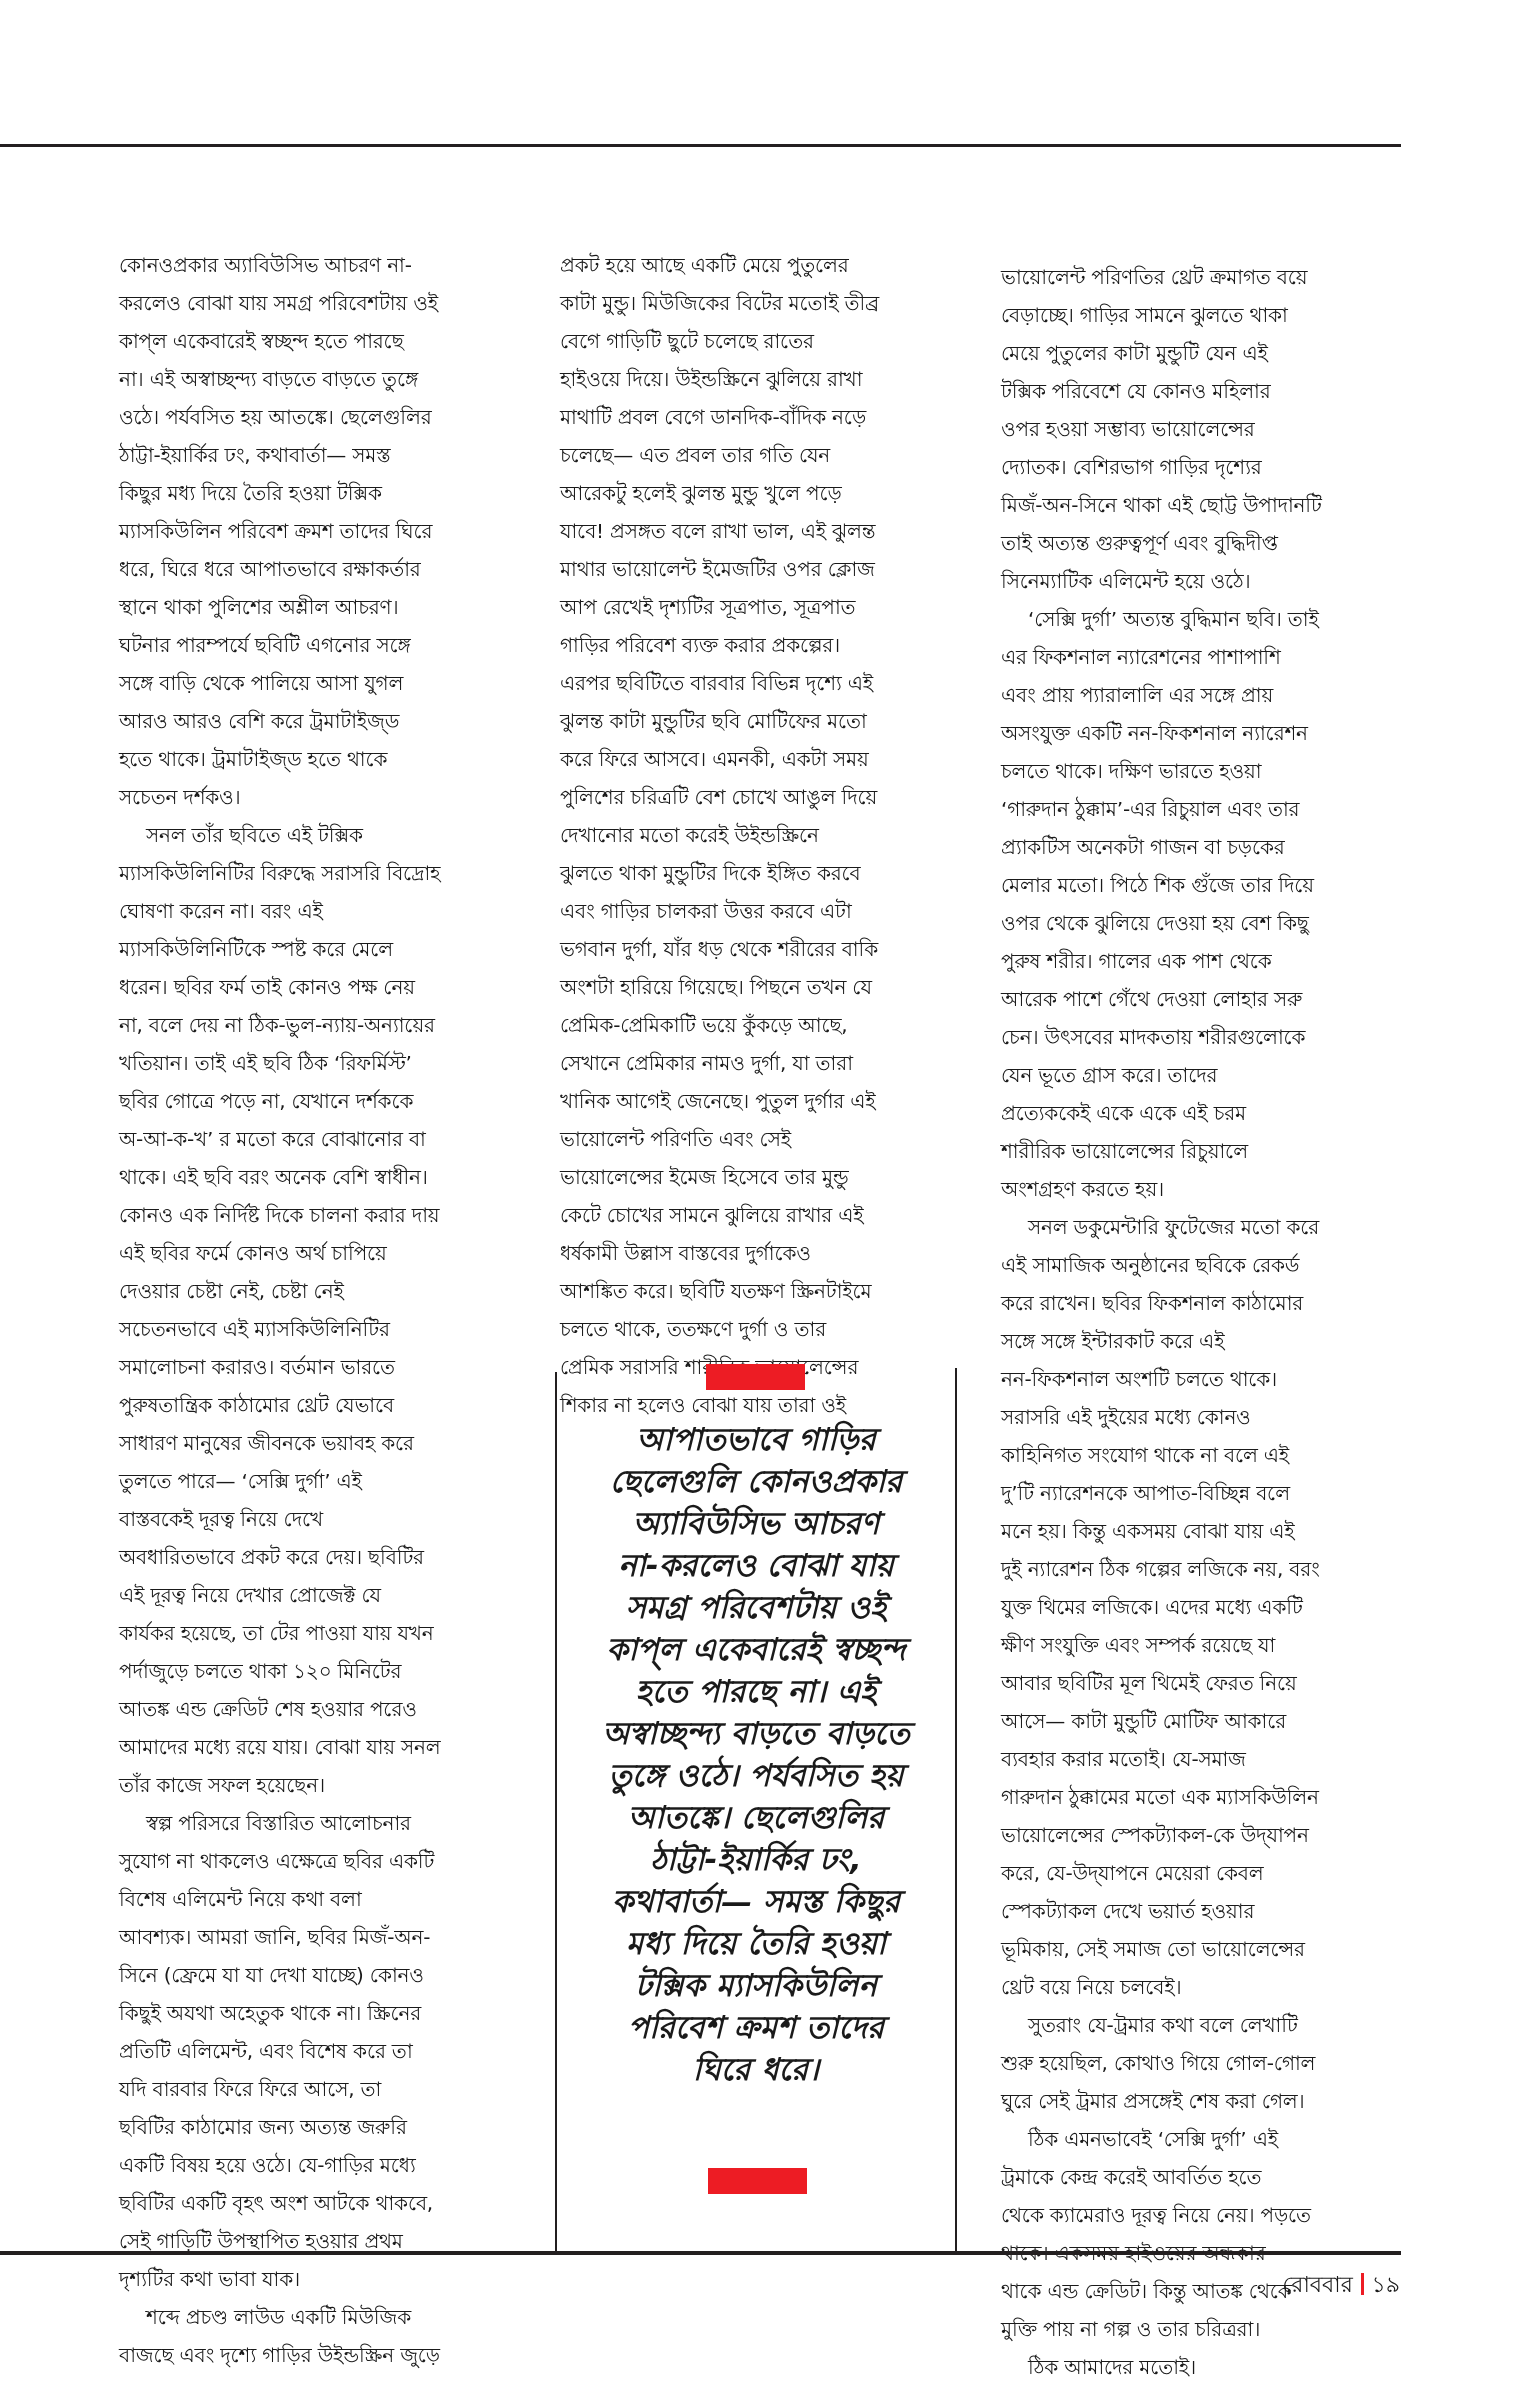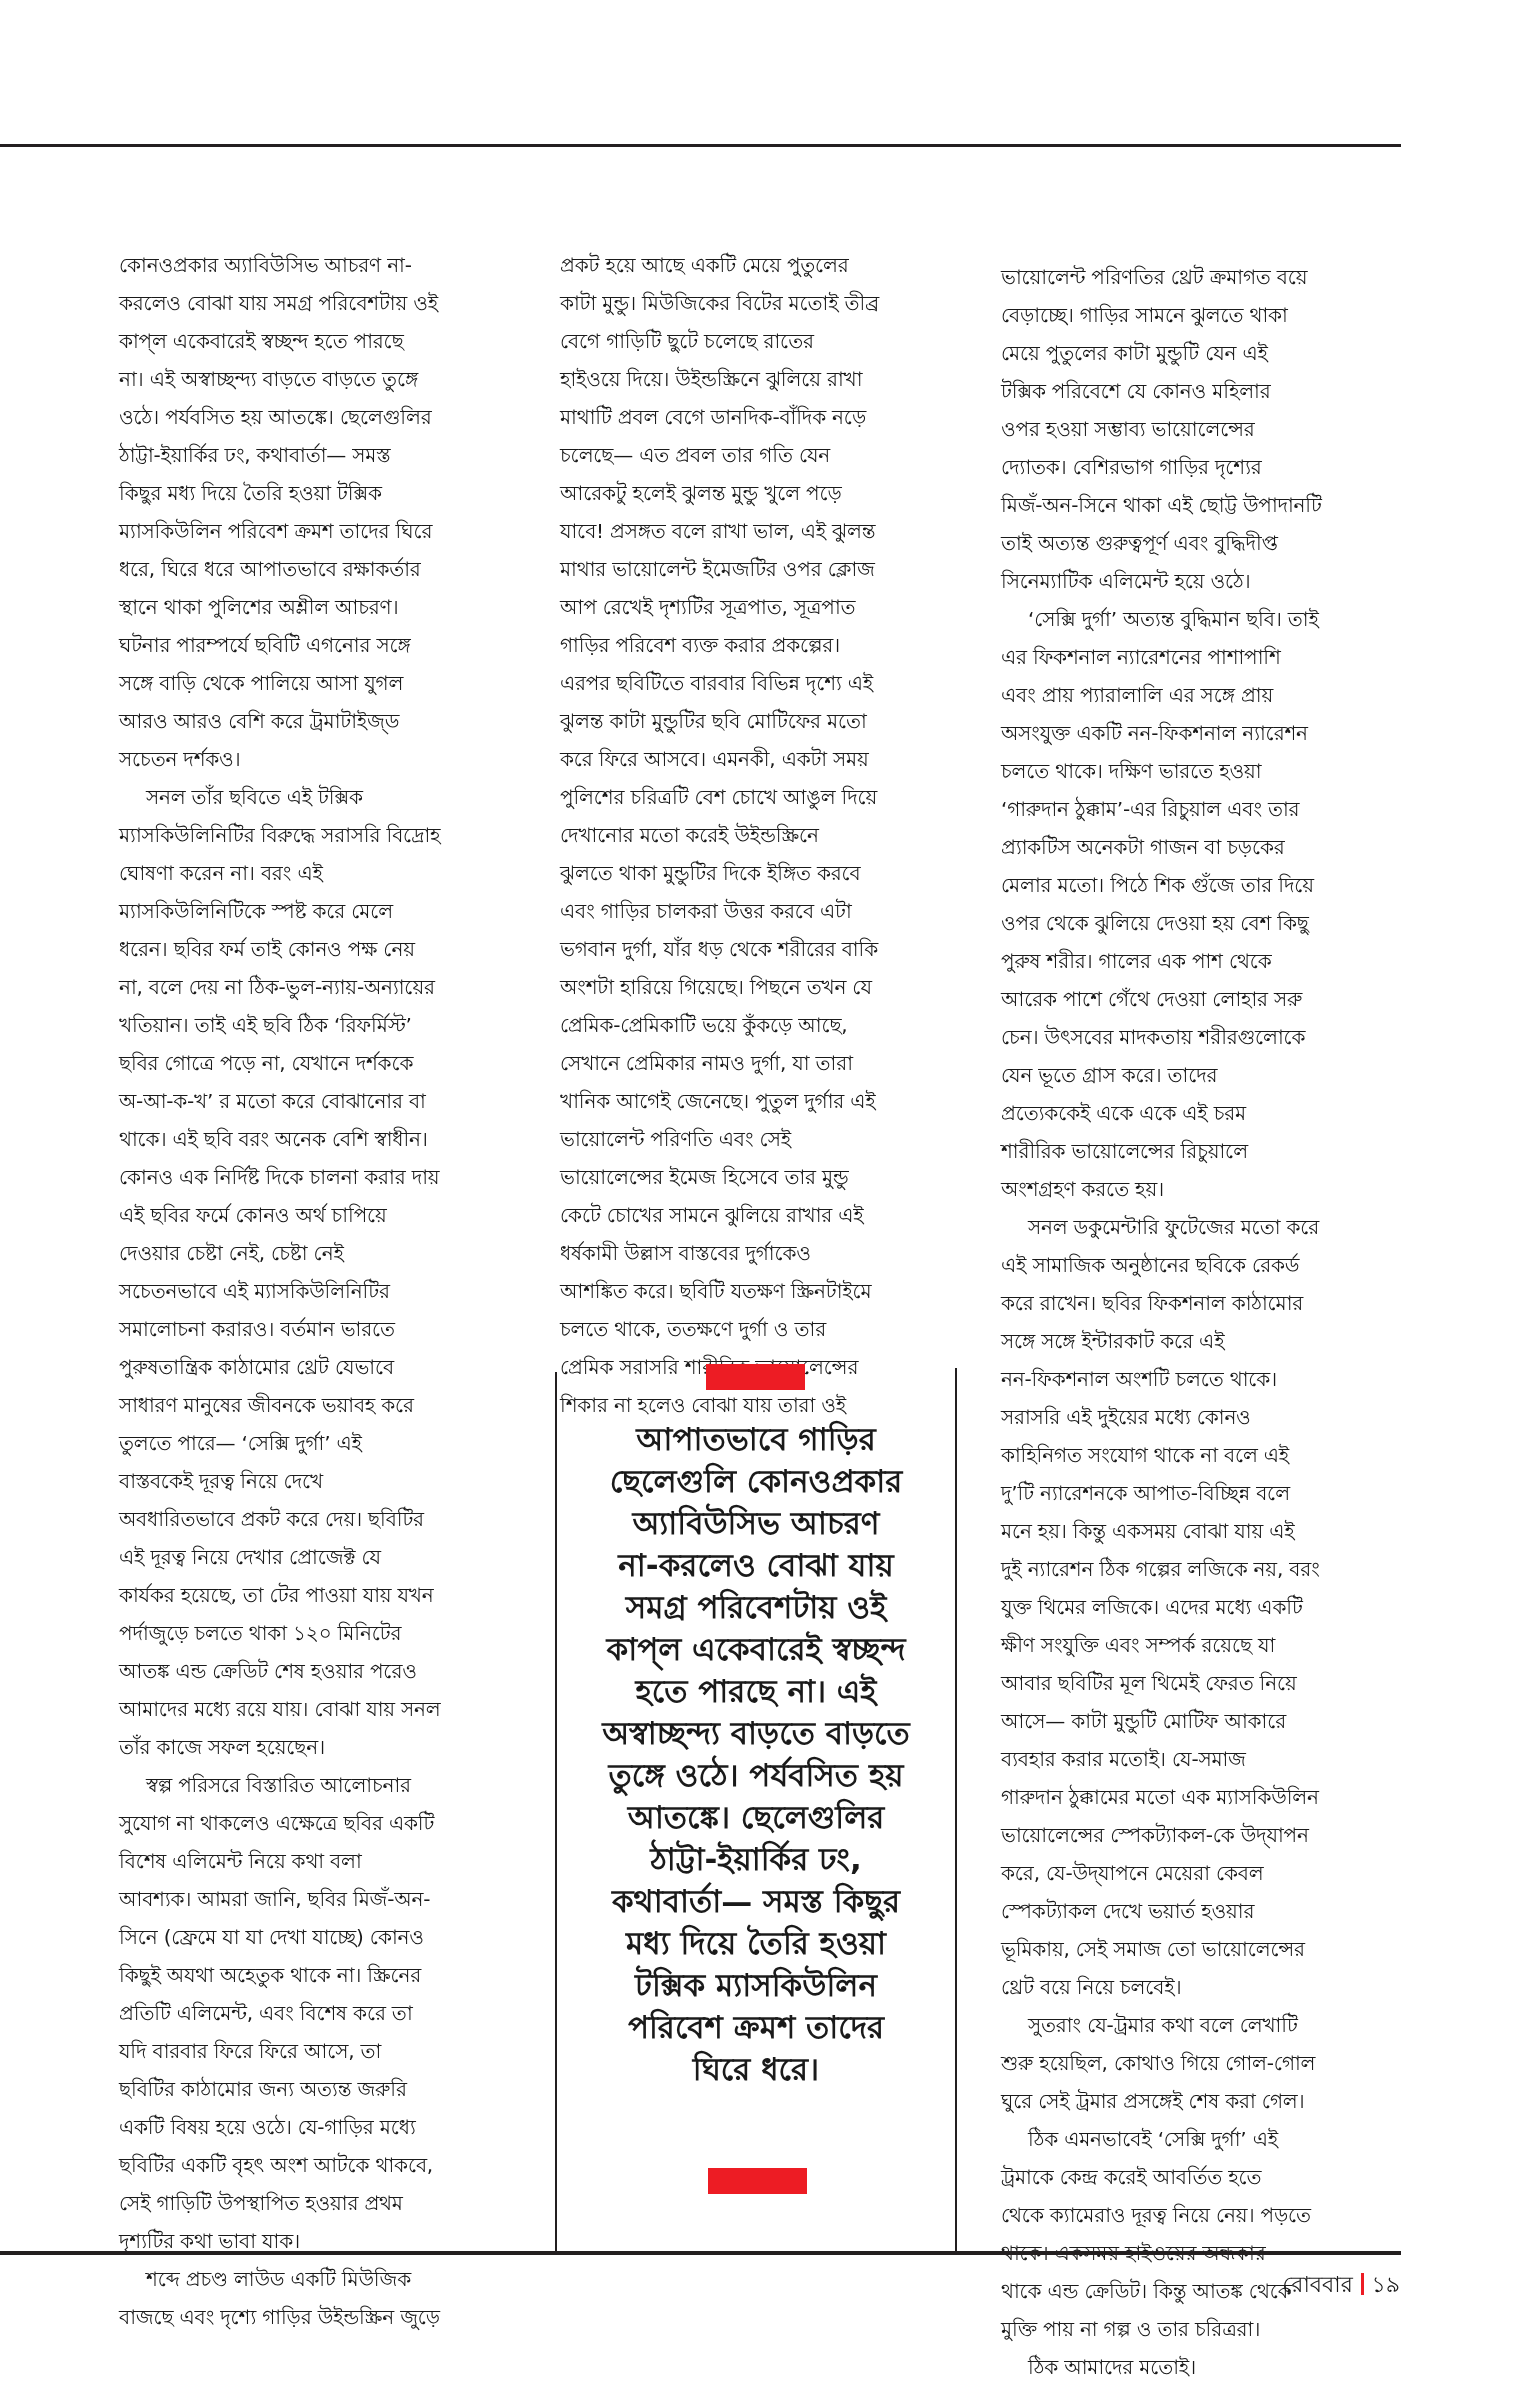--- a/index.html
+++ b/index.html
@@ -14,21 +14,21 @@
   .col1 { left: 119px; top: 246px; width: 403px; }
   .col2 { left: 560px; top: 246px; width: 403px; }
   .col3 { left: 1001px; top: 246px; width: 403px; margin-top: 12px; }
   .line { display: block; white-space: nowrap; height: 38px; }
   .line.indent { padding-left: 27px; }
   .pq-bar { position: absolute; background: #ed1c24; width: 99px; height: 26px; }
   .pq-bar.top { left: 706px; top: 1364px; }
   .pq-bar.bottom { left: 708px; top: 2168px; }
   .pullquote { position: absolute; left: 562px; top: 1418px; width: 388px;
                text-align: center; font-size: 31px; font-weight: bold; line-height: 42px; }
-  .pullquote .pline { display: block; white-space: nowrap; }
+  .pullquote .pline { display: block; white-space: nowrap; font-style: italic; }
   .footer { position: absolute; top: 2267px; right: 138px; font-size: 22px; white-space: nowrap; margin-left: 40px; }
   .footer .sep { display: inline-block; width: 3.1px; height: 22px; background: #ed1c24;
                  vertical-align: -3.1px; margin: 0 7.8px; }
 </style>
 </head>
 <body>
 
 <div class="rule-top"></div>
 
 <div class="col col1" id="col1">
@@ -38,20 +38,21 @@
     <span class="line">না। এই অস্বাচ্ছন্দ্য বাড়তে বাড়তে তুঙ্গে</span>
     <span class="line">ওঠে। পর্যবসিত হয় আতঙ্কে। ছেলেগুলির</span>
     <span class="line">ঠাট্টা-ইয়ার্কির ঢং, কথাবার্তা— সমস্ত</span>
     <span class="line">কিছুর মধ্য দিয়ে তৈরি হওয়া টক্সিক</span>
     <span class="line">ম্যাসকিউলিন পরিবেশ ক্রমশ তাদের ঘিরে</span>
     <span class="line">ধরে, ঘিরে ধরে আপাতভাবে রক্ষাকর্তার</span>
     <span class="line">স্থানে থাকা পুলিশের অশ্লীল আচরণ।</span>
     <span class="line">ঘটনার পারম্পর্যে ছবিটি এগনোর সঙ্গে</span>
     <span class="line">সঙ্গে বাড়ি থেকে পালিয়ে আসা যুগল</span>
     <span class="line">আরও আরও বেশি করে ট্রমাটাইজ্‌ড</span>
+    <span class="line">হতে থাকে। ট্রমাটাইজ্‌ড হতে থাকে</span>
     <span class="line">সচেতন দর্শকও।</span>
     <span class="line indent">সনল তাঁর ছবিতে এই টক্সিক</span>
     <span class="line">ম্যাসকিউলিনিটির বিরুদ্ধে সরাসরি বিদ্রোহ</span>
     <span class="line">ঘোষণা করেন না। বরং এই</span>
     <span class="line">ম্যাসকিউলিনিটিকে স্পষ্ট করে মেলে</span>
     <span class="line">ধরেন। ছবির ফর্ম তাই কোনও পক্ষ নেয়</span>
     <span class="line">না, বলে দেয় না ঠিক-ভুল-ন্যায়-অন্যায়ের</span>
     <span class="line">খতিয়ান। তাই এই ছবি ঠিক ‘রিফর্মিস্ট’</span>
     <span class="line">ছবির গোত্রে পড়ে না, যেখানে দর্শককে</span>
     <span class="line">অ-আ-ক-খ’ র মতো করে বোঝানোর বা</span>

